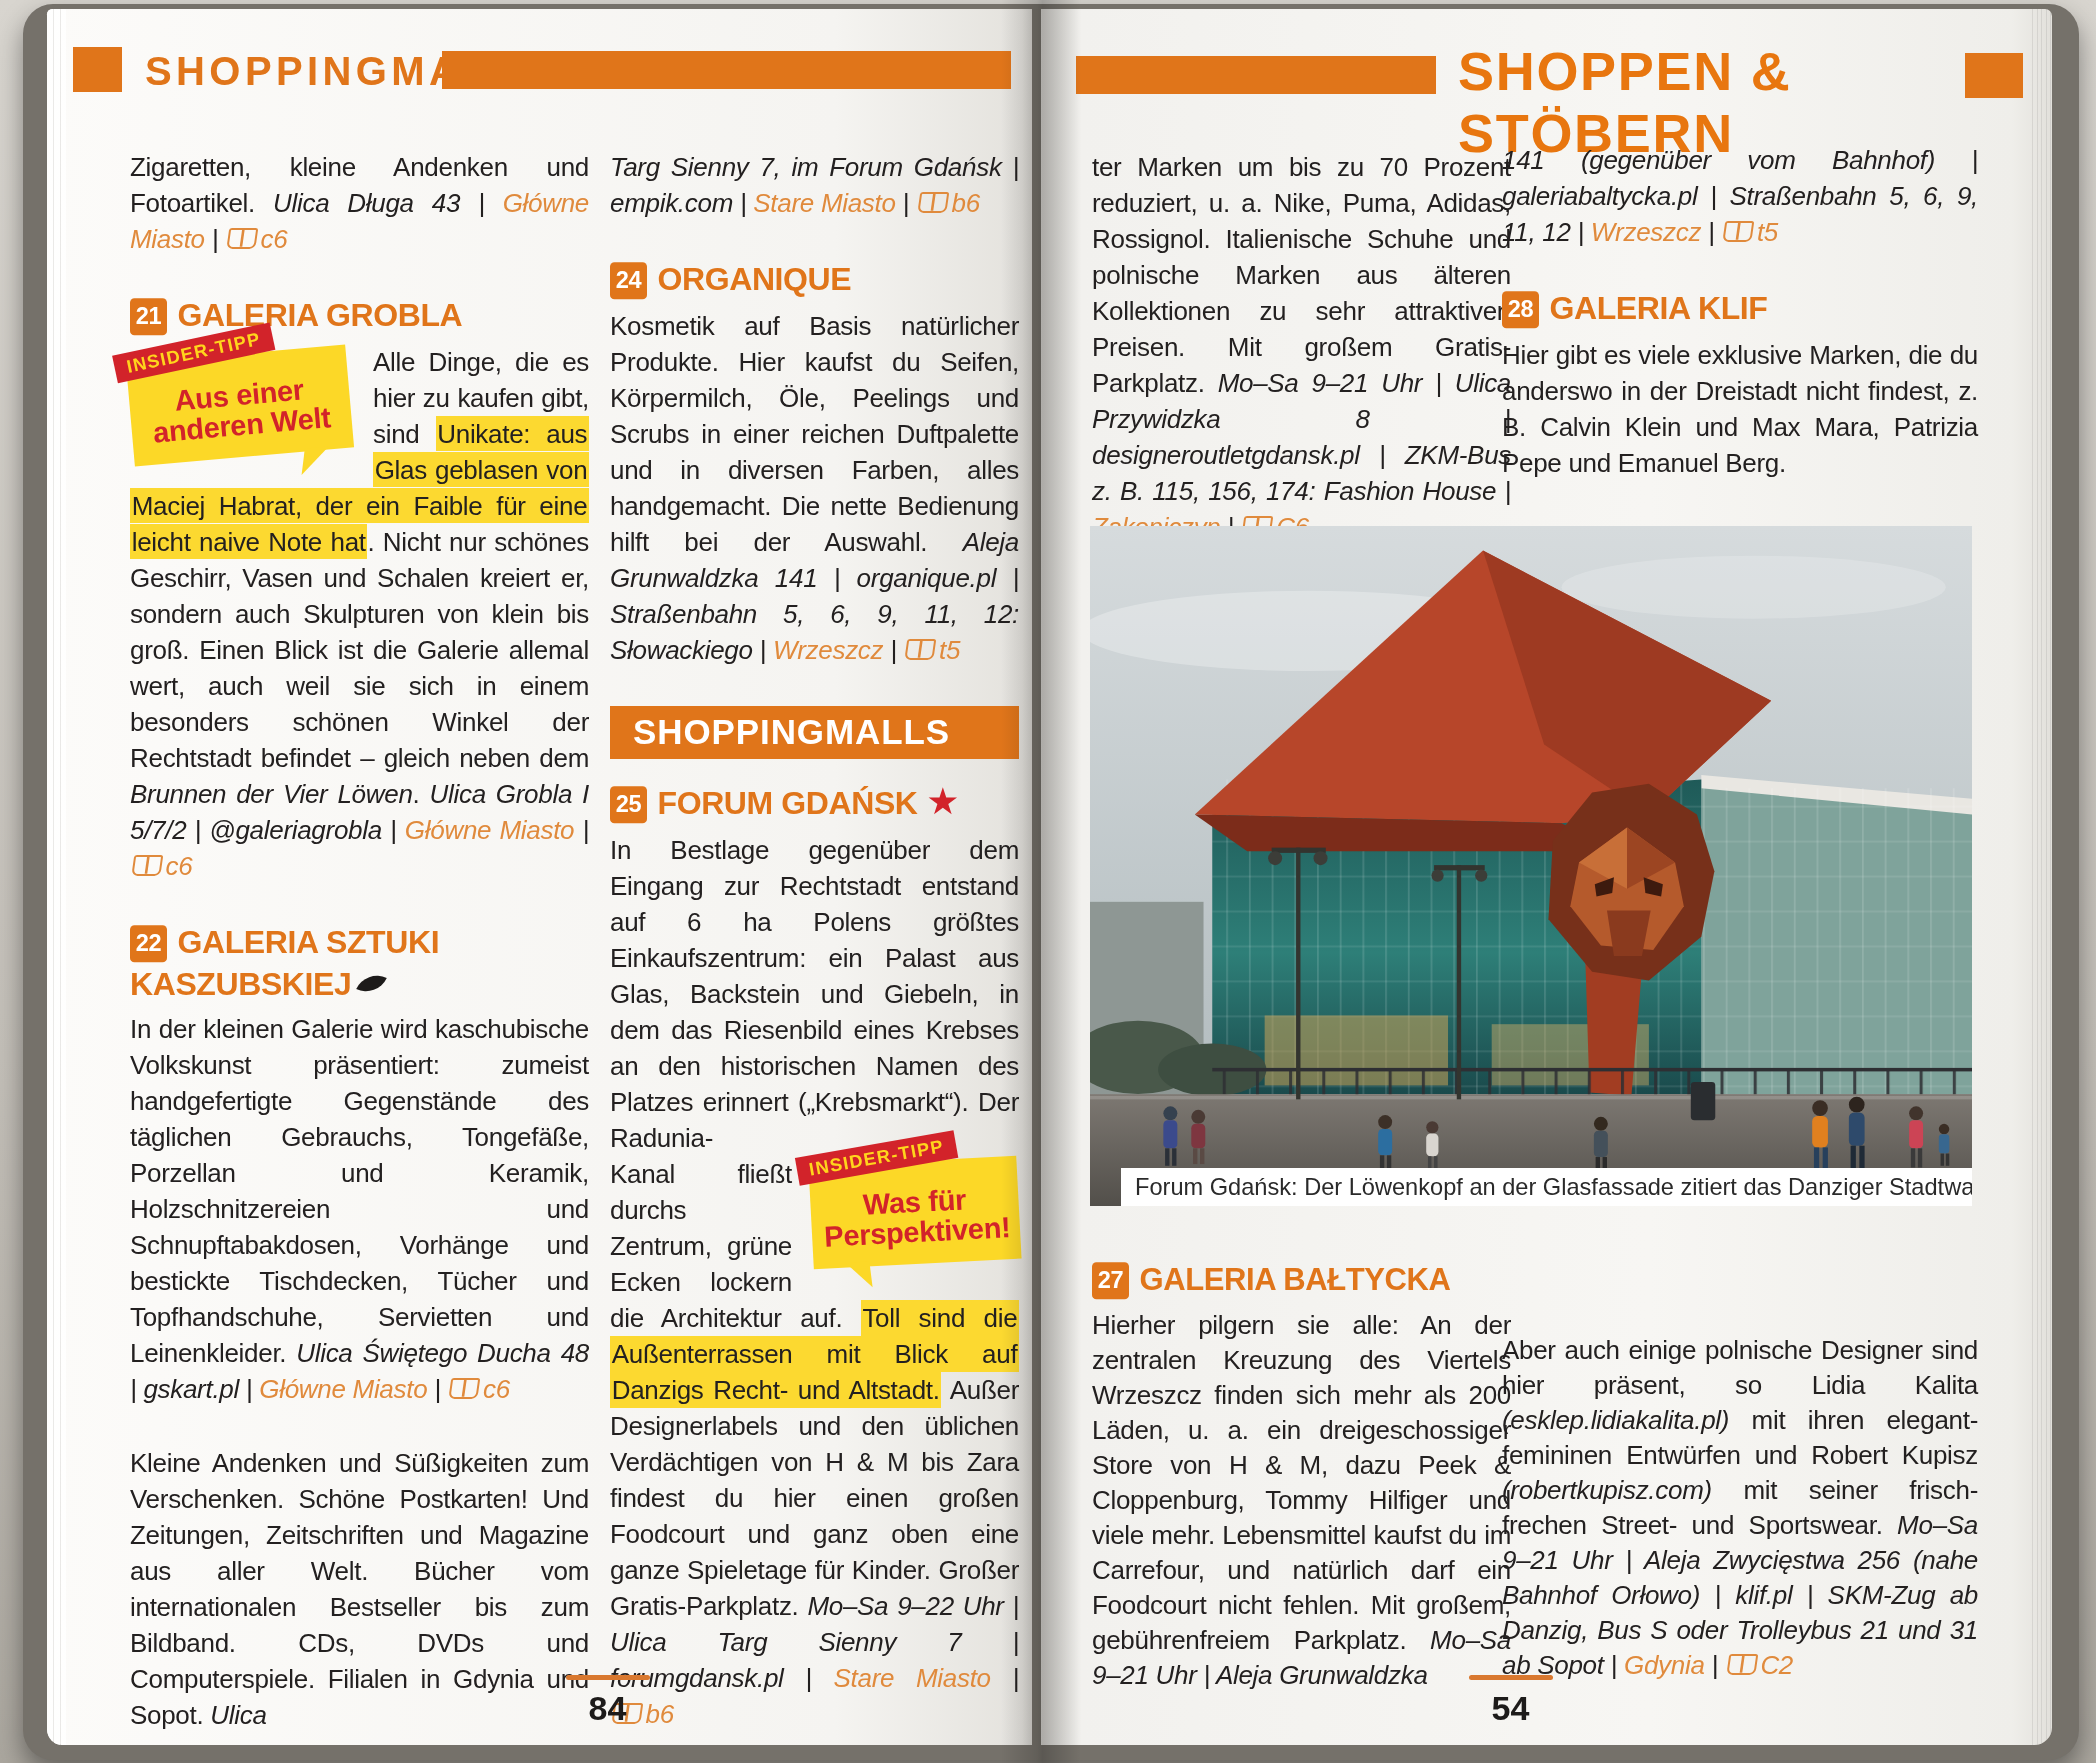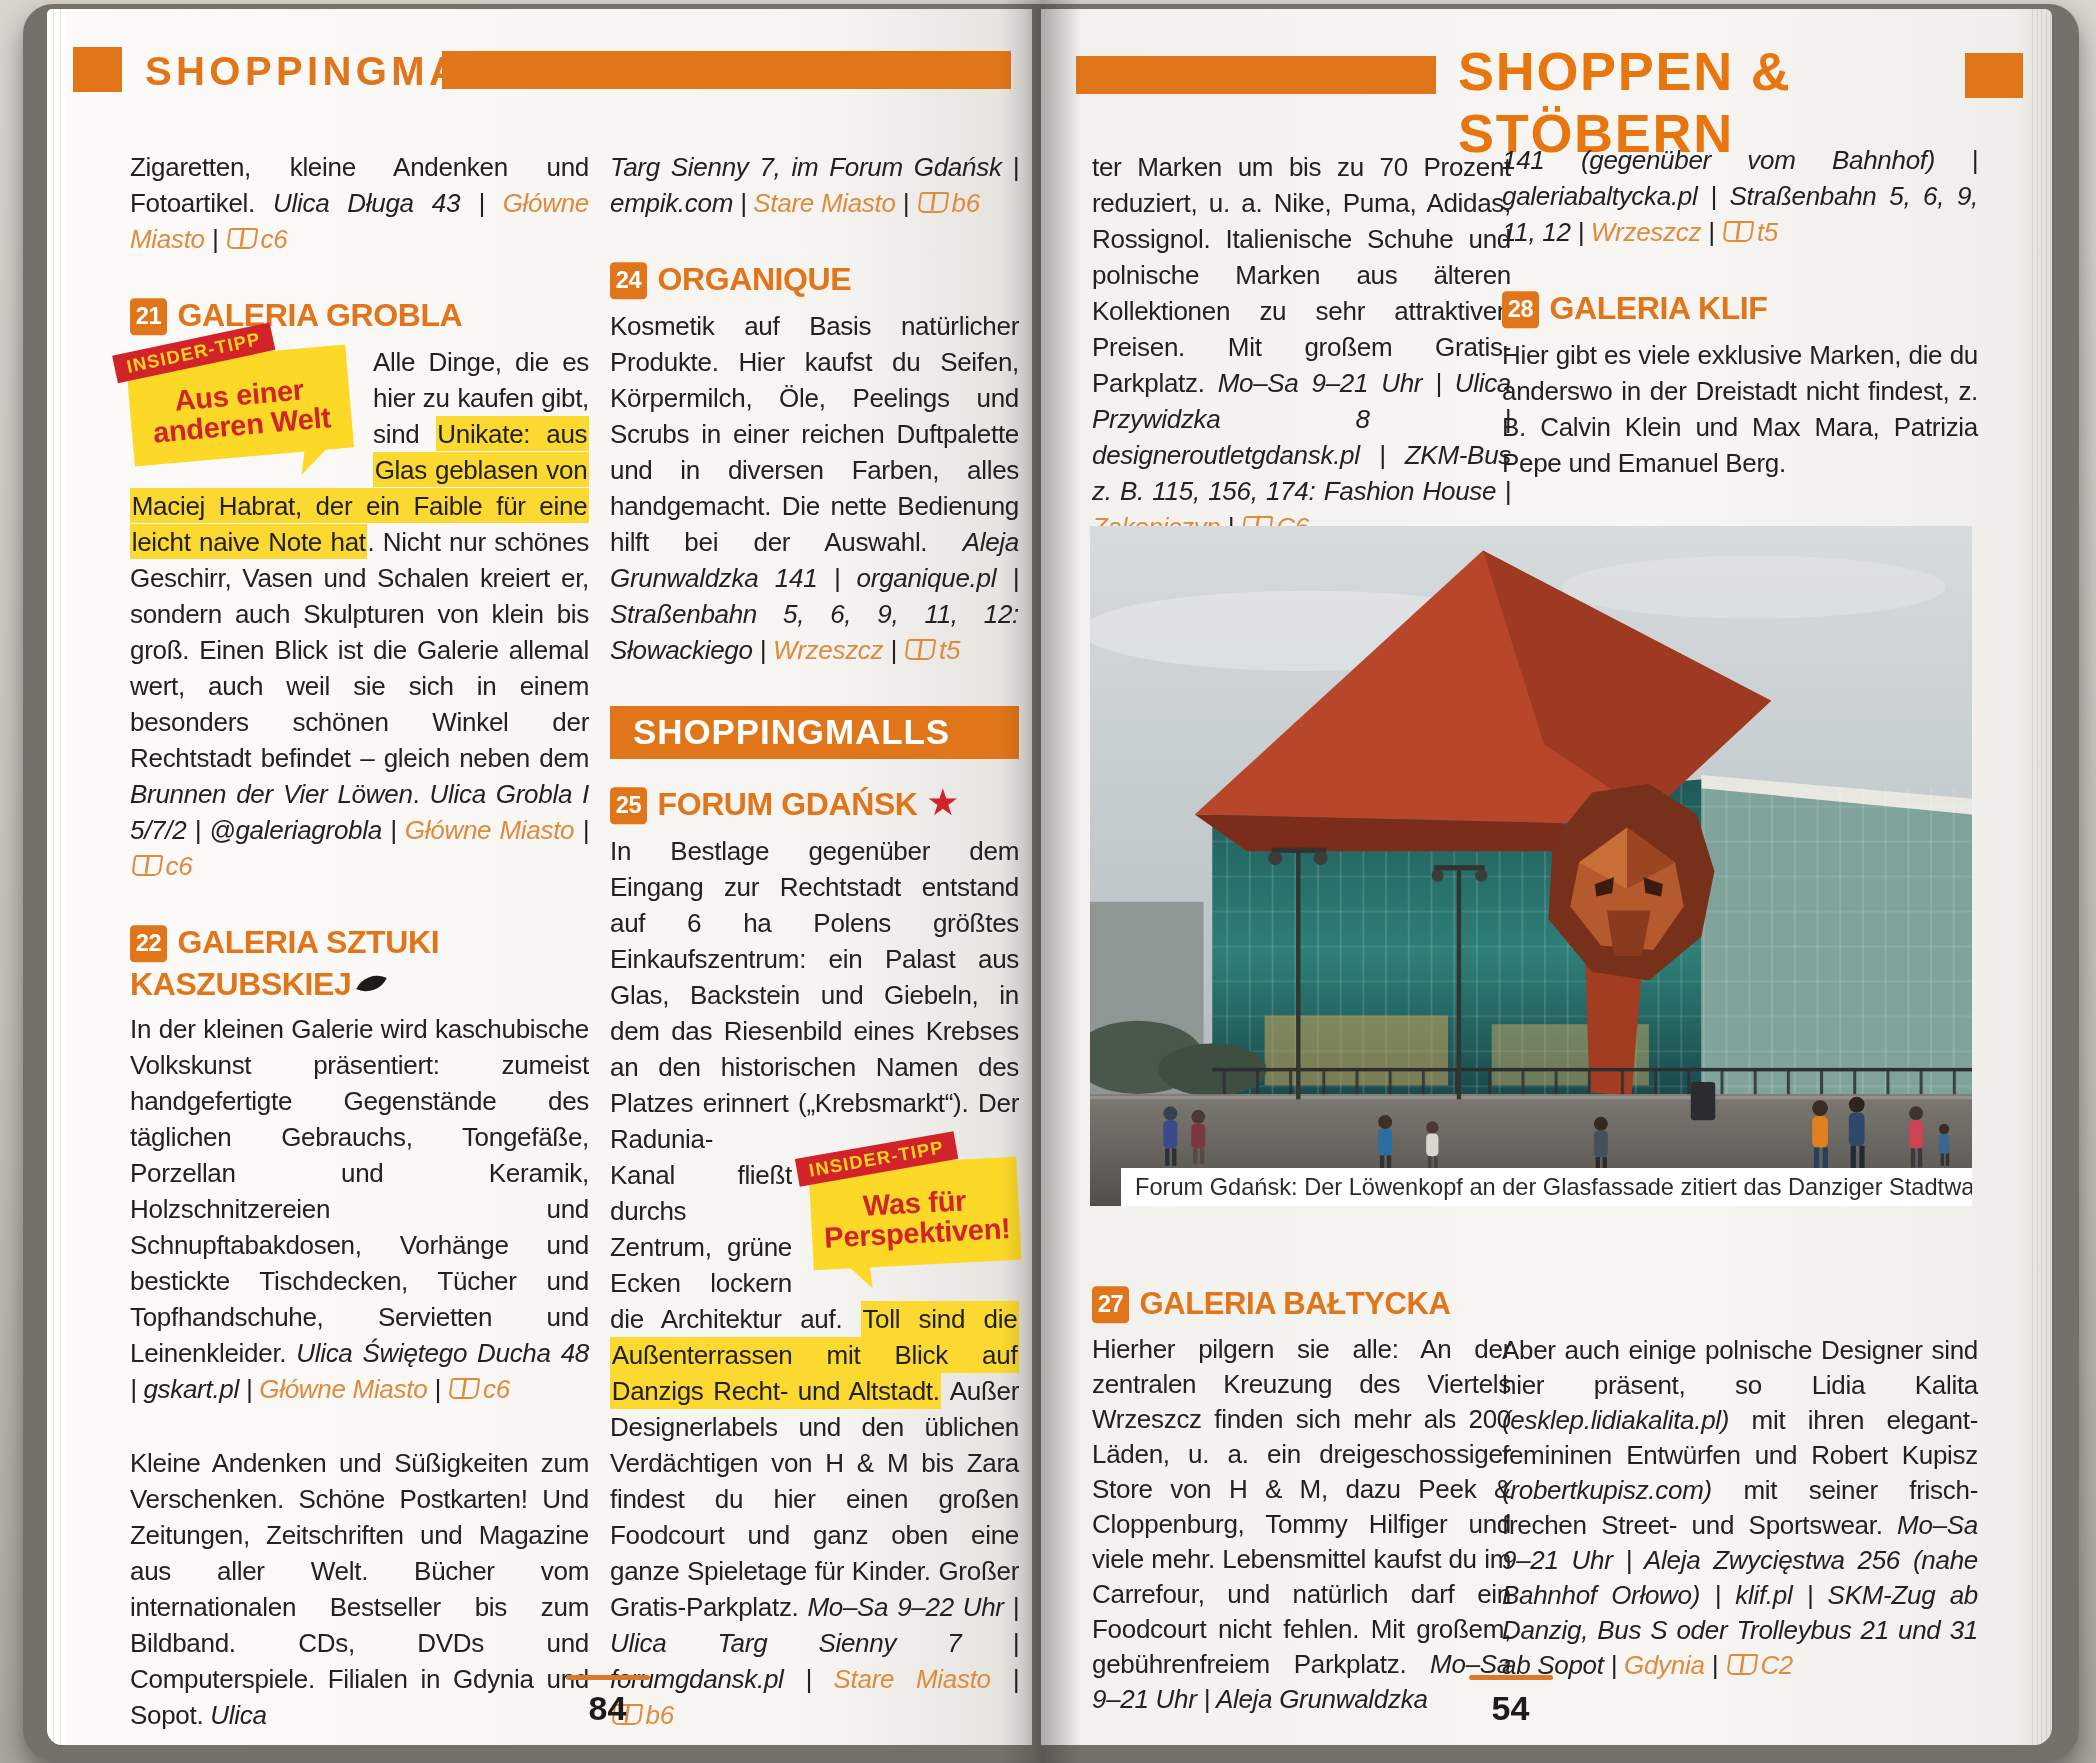--- a/index.html
+++ b/index.html
@@ -22,21 +22,21 @@
   .col{position:absolute;text-align:justify;font-size:26px;line-height:36px;color:#232020;letter-spacing:-0.3px;}
   .col p{margin:0 0 0 0;}
   .body-block{margin:0;}
   .seg-i{font-style:italic;}
   .seg-link{font-style:italic;color:#e08a3c;}
   .seg-hl{background:#fcd930;padding:2.6px 1.7px;-webkit-box-decoration-break:clone;box-decoration-break:clone;}
   .seg-map{font-style:italic;color:#e08a3c;white-space:nowrap;}
   .seg-map::before{content:'';display:inline-block;width:24.5px;height:16.6px;margin:0 4.4px 0 2.6px;border:2.6px solid #e08a3c;border-radius:2.6px 2.6px 6.1px 6.1px;background:linear-gradient(#e08a3c,#e08a3c) center/2.6px 100% no-repeat;transform:skewX(-8deg) translateY(0.9px);}
 
   .entry{margin-top:38px;}
-  .entry-heading{font-weight:bold;font-size:32px;line-height:40px;color:#e0751a;letter-spacing:-0.4px;margin-bottom:7px;text-align:left;margin-top:24px;}
+  .entry-heading{font-weight:bold;font-size:32px;line-height:40px;color:#e0751a;letter-spacing:-0.4px;margin-bottom:7px;text-align:left;}
   .badge{display:inline-block;min-width:37px;height:37px;line-height:37px;background:#e0751a;color:#fff;font-size:23.6px;font-weight:bold;text-align:center;border-radius:4.4px;margin-right:10.5px;transform:translateY(-1.7px);}
   .star{color:#d2232a;font-size:37px;margin-left:8.7px;}
   .leaf{display:inline-block;width:23px;height:23px;background:#1d1b1a;border-radius:0 100% 0 100%;transform:rotate(115deg);margin-left:8.7px;}
   .banner{background:#e0751a;color:#fff;font-weight:bold;font-size:35px;letter-spacing:0.9px;padding:8.7px 0 8.7px 23px;margin:38px 0 23px 0;text-align:left;}
 
   
   .tip{position:relative;background:#fcd827;color:#d2232a;font-weight:bold;font-size:29px;line-height:1.05;text-align:center;padding:26px 12.2px 15.7px;transform:rotate(-5deg);}
   .tip::after{content:'';position:absolute;border:12.2px solid transparent;border-top:26px solid #fcd827;}
   .tip.tail-right::after{bottom:-35px;right:38px;transform:skewX(-34deg);}
   .tip.tail-left::after{bottom:-33px;left:42px;transform:skewX(28deg);}

